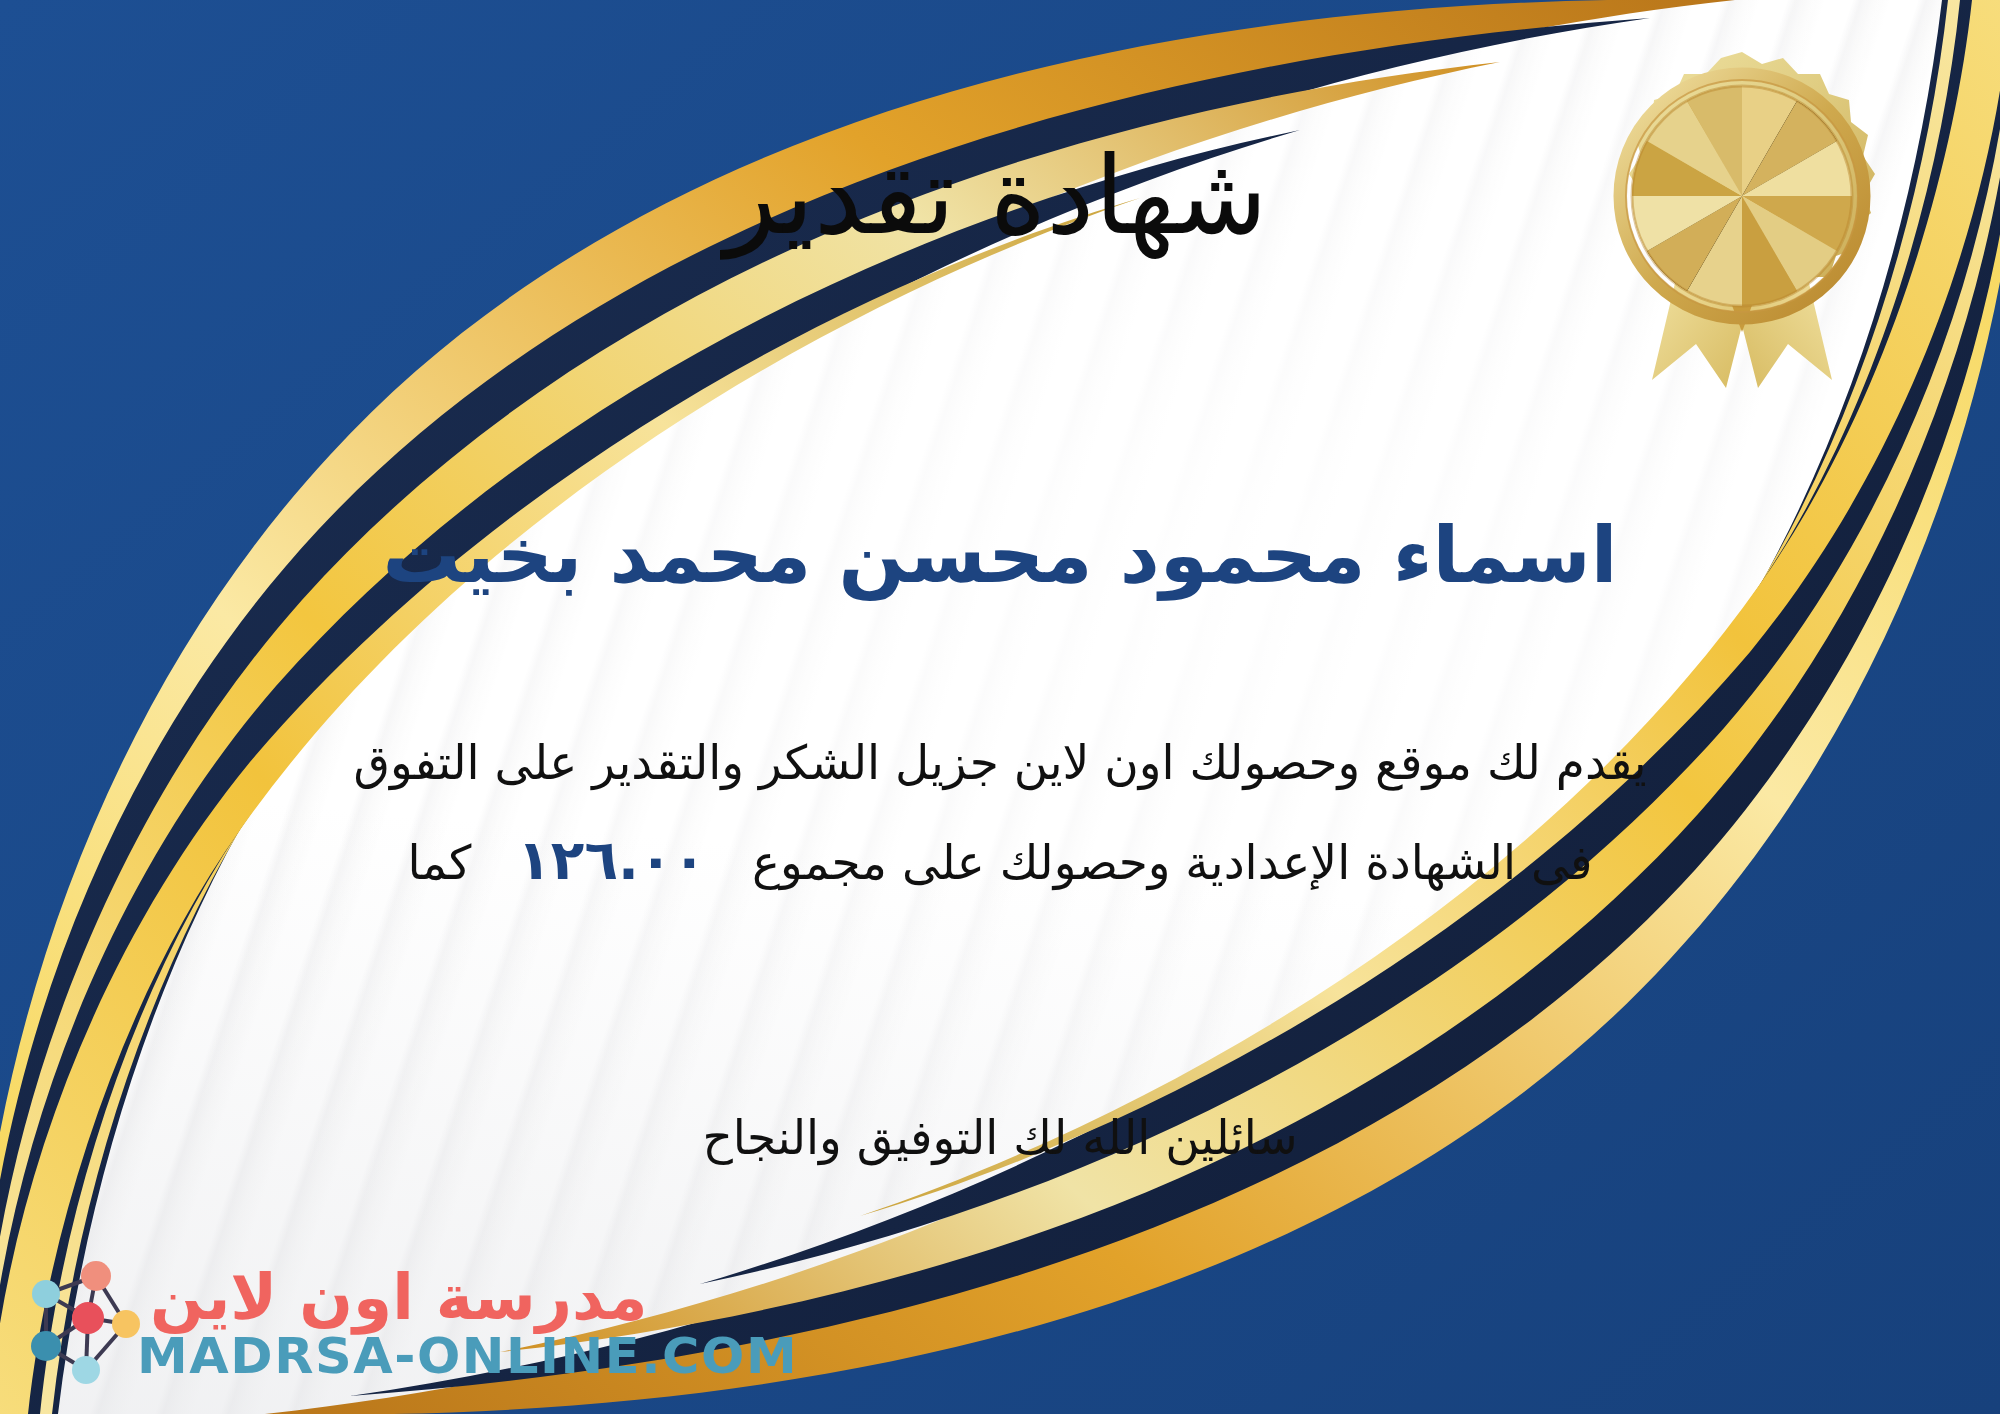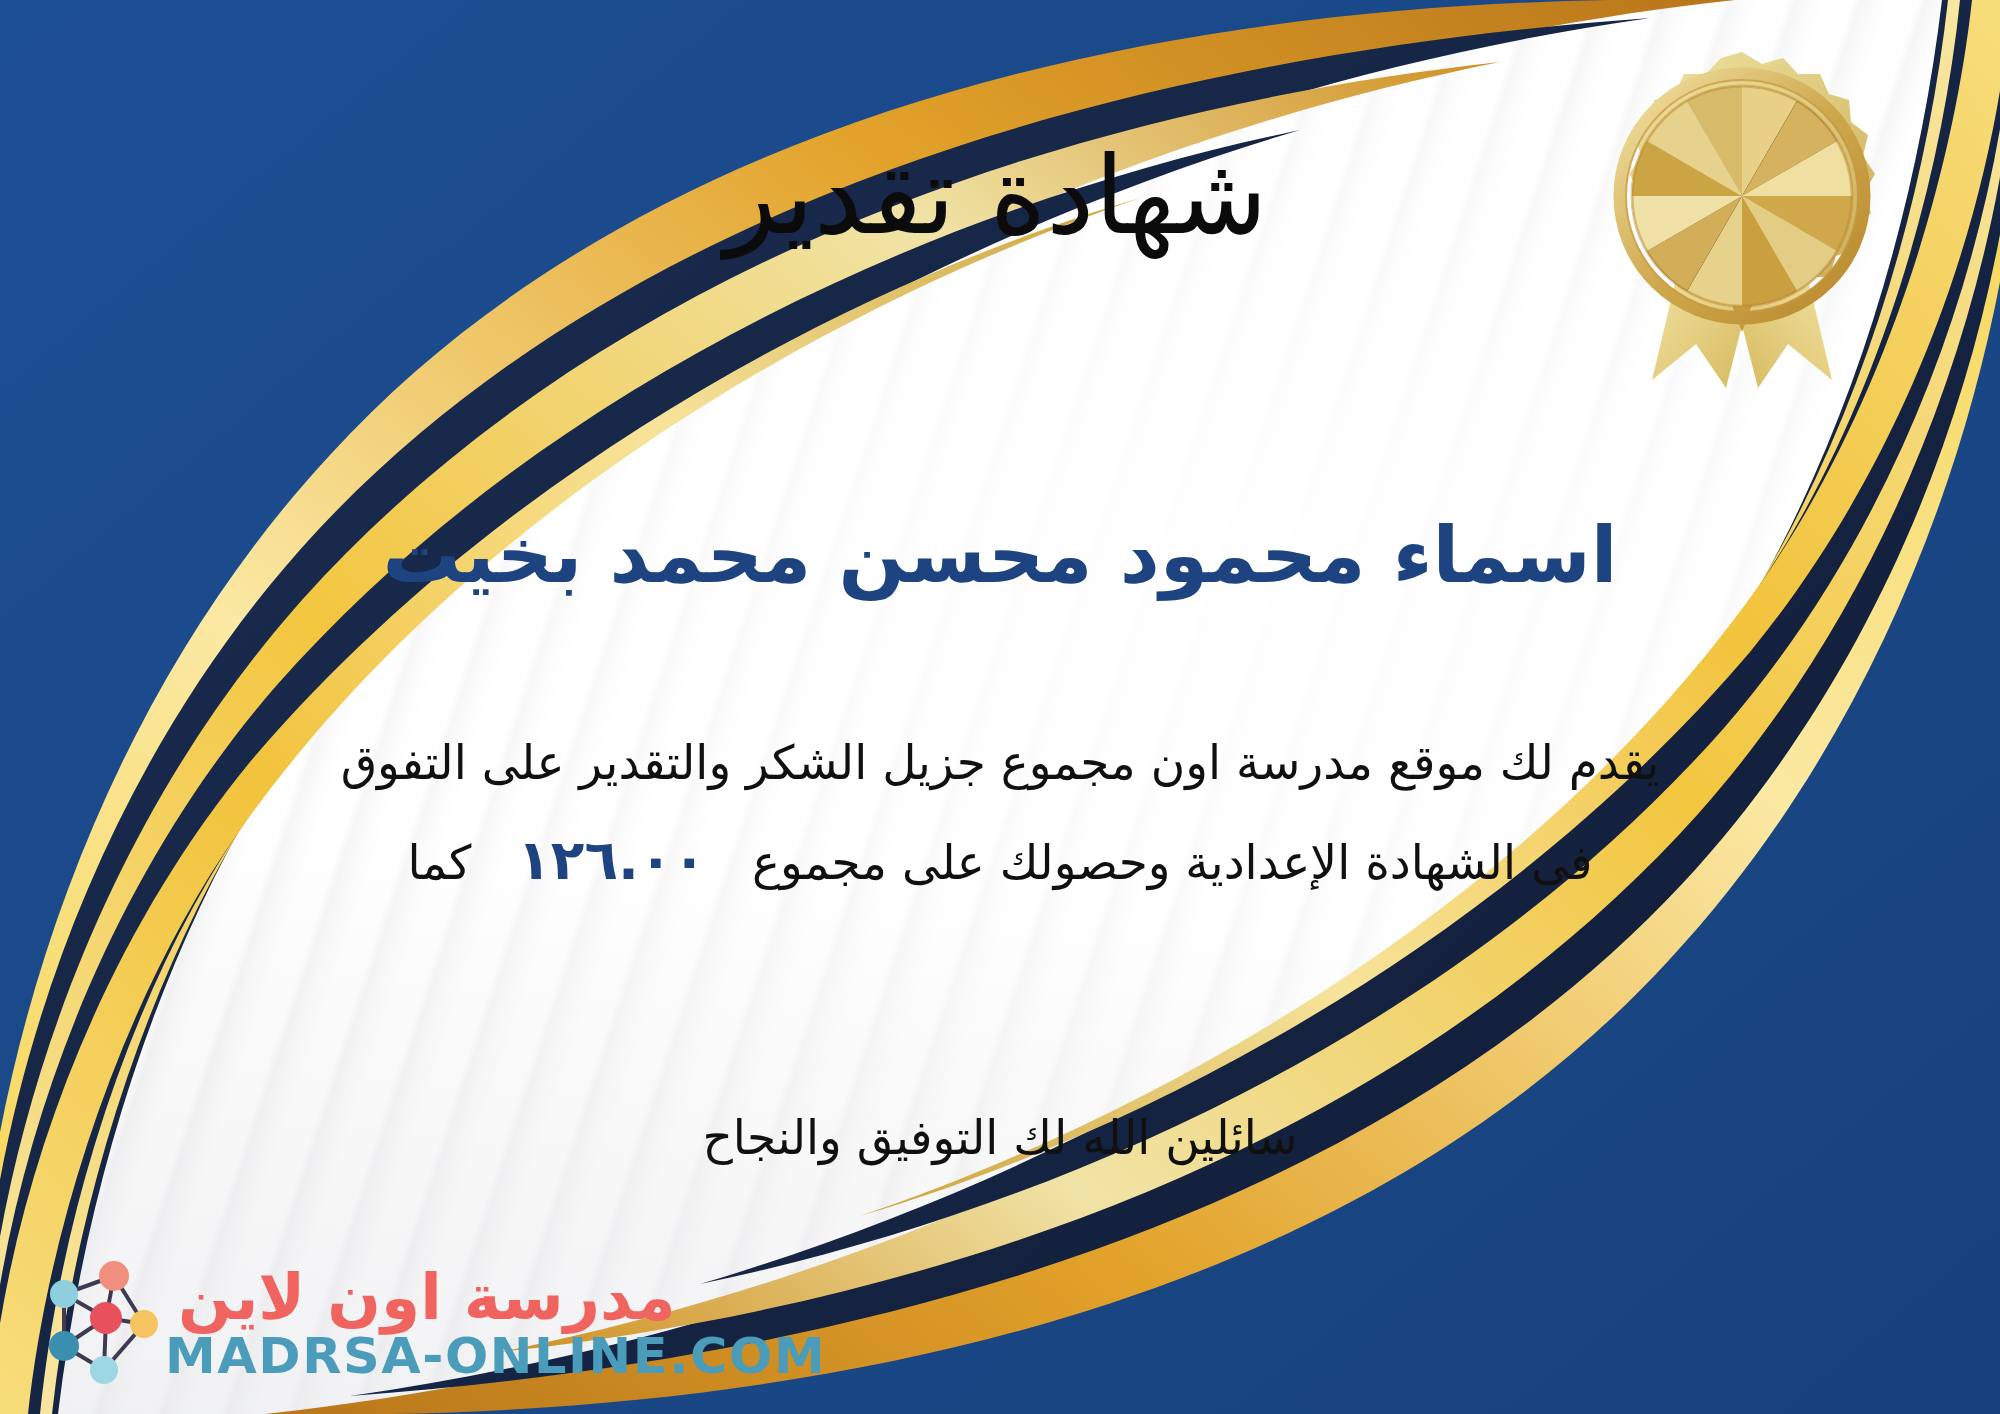--- a/index.html
+++ b/index.html
@@ -124,26 +124,26 @@
     right: 0;
     font-size: 47px;
     color: #101010;
     line-height: 1.6;
     direction: rtl;
   }
 
   
   .brand {
     position: absolute;
-    left: 34px;
+    left: 16px;
     bottom: 22px;
     display: flex;
     flex-direction: row-reverse;
     align-items: center;
-    gap: 12px;
+    gap: 2px;
     direction: rtl;
   }
   .brand-text {
     display: flex;
     flex-direction: column;
     align-items: flex-end;
     line-height: 1;
   }
   .brand-ar {
     font-size: 63px;
@@ -316,21 +316,21 @@
     </g>
   </svg>
 
   <div class="content">
 
     <div class="cert-title">شهادة تقدير</div>
 
     <div class="recipient-name">اسماء محمود محسن محمد بخيت</div>
 
     <div class="body-block">
-      <div class="body-line">يقدم لك موقع مدرسة اون مجموع جزيل الشكر  والتقدير على التفوق</div>
+      <div class="body-line">يقدم لك موقع وحصولك اون لاين جزيل الشكر  والتقدير على التفوق</div>
 
       <div class="body-line">
         <span>فى الشهادة الإعدادية وحصولك على مجموع</span><span class="score">١٢٦.٠٠</span><span>كما</span>
       </div>
 
     </div>
 
     <div class="closing-line">سائلين الله لك التوفيق  والنجاح</div>
   </div>
 

